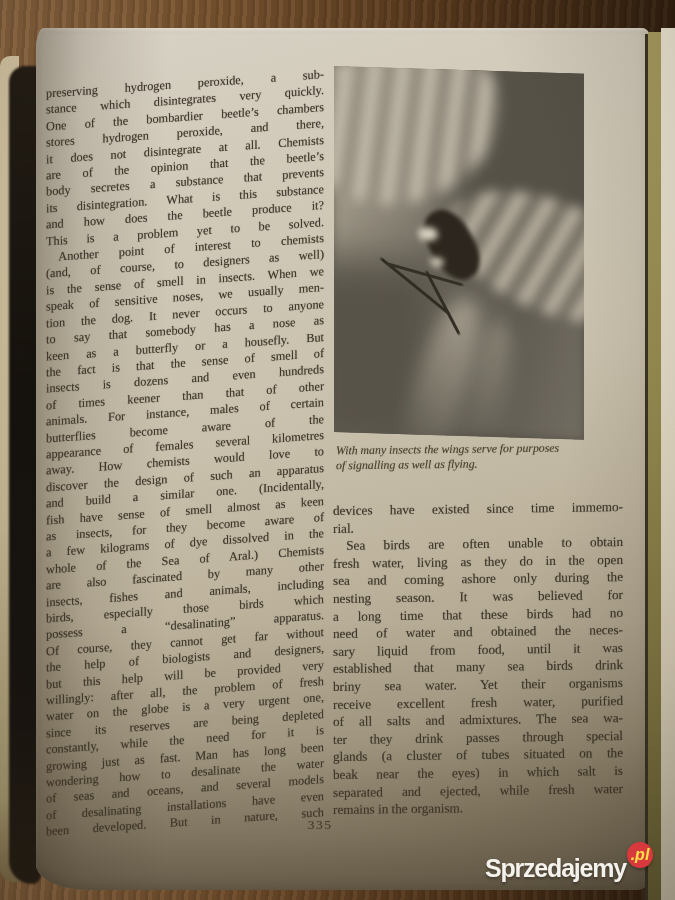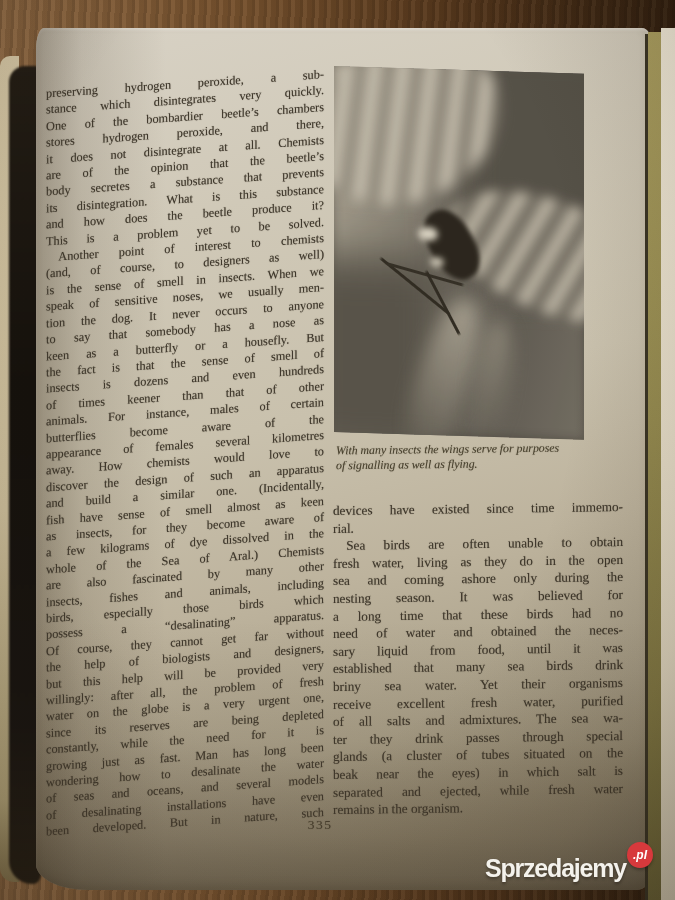--- a/index.html
+++ b/index.html
@@ -140,21 +140,21 @@
     text-shadow:0 2px 3px rgba(20,15,10,.4);
   }
   .wm-badge{
     position:absolute;left:142px;top:0;width:26px;height:26px;border-radius:50%;
     background:var(--c-watermark_badge,#d7393c);
     box-shadow:0 2px 3px rgba(20,15,10,.35);
     display:flex;align-items:center;justify-content:center;
   }
   .wm-badge span{
     font-family:"Liberation Sans", sans-serif;font-weight:700;font-style:italic;
-    font-size:12px;color:#ffffff;
+    font-size:16px;color:#fde047;
   }
 
   .vignette{
     left:0;top:0;width:675px;height:900px;pointer-events:none;
     background:radial-gradient(ellipse at 45% 38%, rgba(0,0,0,0) 52%, rgba(35,25,15,.14) 80%, rgba(22,16,9,.30) 100%);
   }
 </style>
 </head>
 <body>
 

